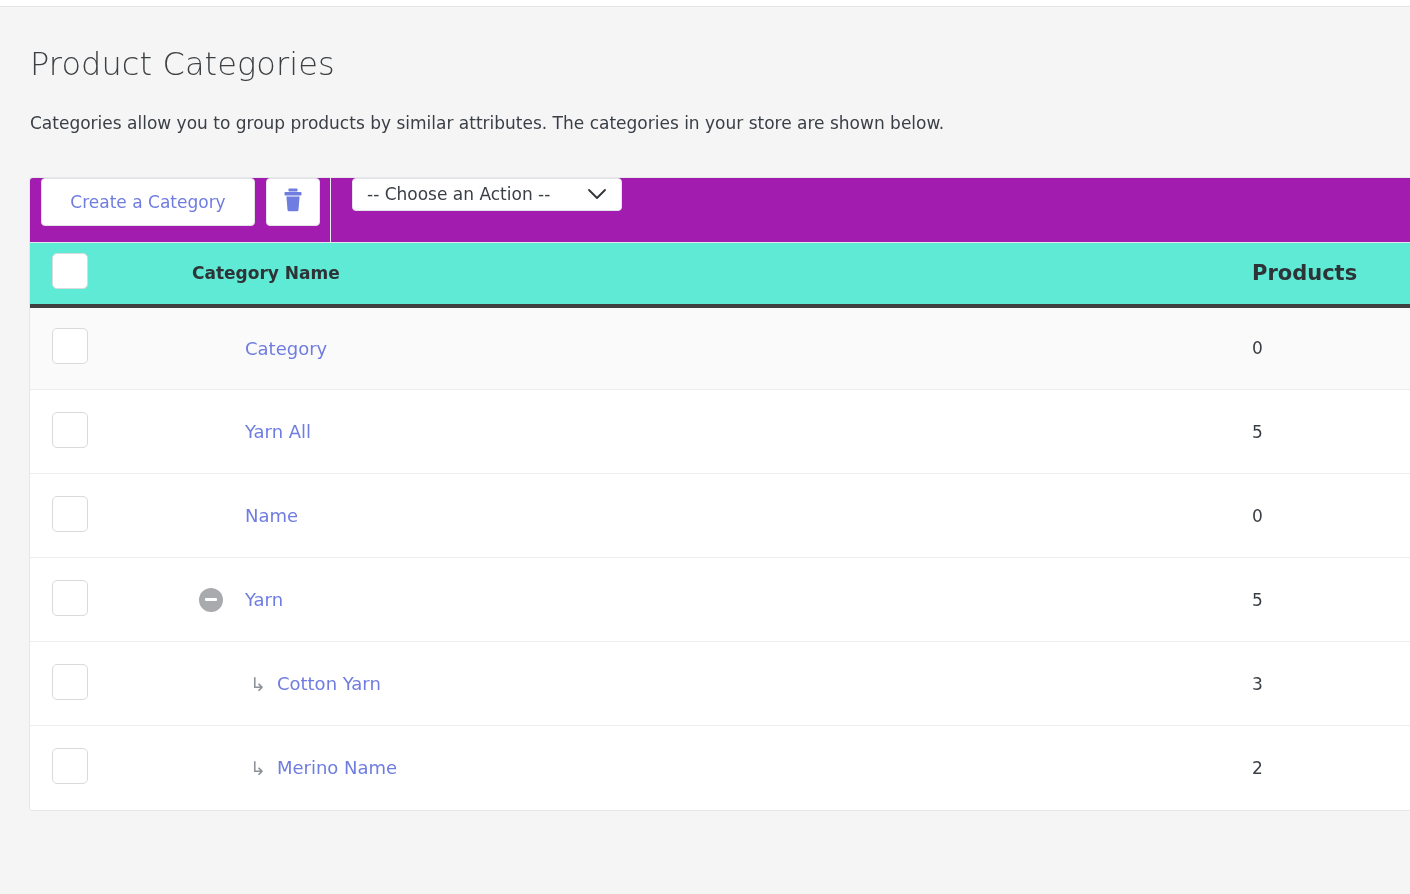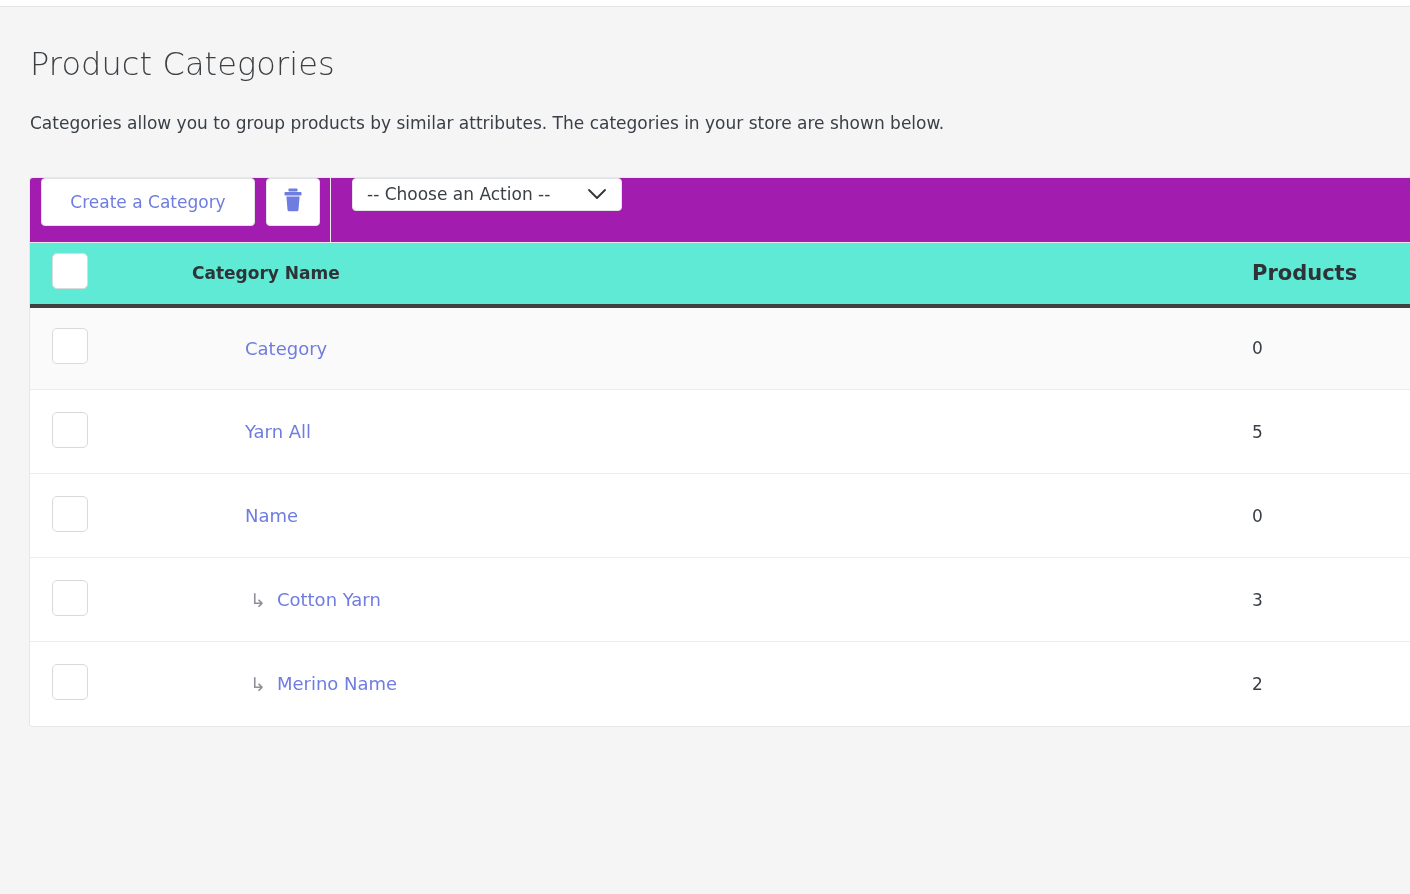--- a/index.html
+++ b/index.html
@@ -317,20 +317,34 @@
                 <div class="toggle-slot"></div>
                 <a class="cat-link">Name</a>
               </div>
             </td>
             <td class="prod-cell">0</td>
           </tr>
           <tr>
             <td><span class="checkbox"></span></td>
             <td>
               <div class="name-cell">
+                <div class="toggle-slot">
+                  <span class="toggle-circle">
+                    <span class="minus"></span>
+                  </span>
+                </div>
+                <a class="cat-link">Yarn</a>
+              </div>
+            </td>
+            <td class="prod-cell">5</td>
+          </tr>
+          <tr>
+            <td><span class="checkbox"></span></td>
+            <td>
+              <div class="name-cell">
                 <span class="child-arrow">↳</span>
                 <a class="cat-link child-name">Cotton Yarn</a>
               </div>
             </td>
             <td class="prod-cell">3</td>
           </tr>
           <tr>
             <td><span class="checkbox"></span></td>
             <td>
               <div class="name-cell">

